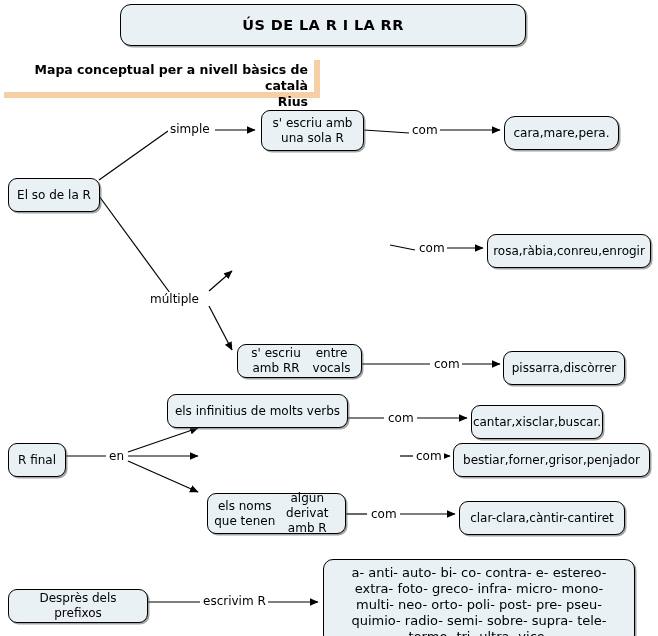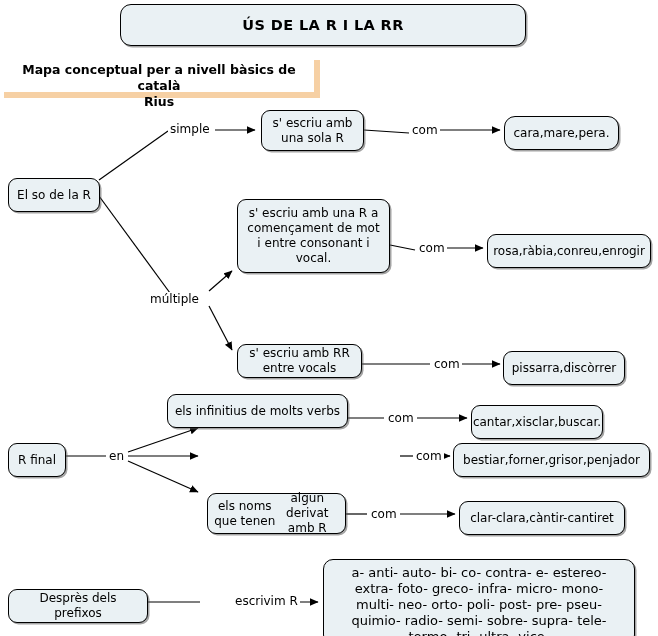--- a/index.html
+++ b/index.html
@@ -51,21 +51,21 @@
   .subtitle {
     position: absolute;
     box-sizing: border-box;
     background: #ffffff;
     border-right: 6px solid #f6d0a4;
     border-bottom: 6px solid #f6d0a4;
     color: #000000;
     font-weight: bold;
     font-size: 12.5px;
     line-height: 16px;
-    text-align: center;
+    text-align: right;
     padding: 2px 6px 2px 6px;
   }
   .elabel {
     position: absolute;
     color: #000000;
     font-size: 12px;
     line-height: 14px;
     white-space: nowrap;
     background: #ffffff;
     padding: 0 2px;
@@ -154,32 +154,26 @@
     <span>s' escriu amb</span>
     <span>una sola R</span>
   </div>
 
   <div class="elabel" style="left:410px; top:123px;">com</div>
 
   <div class="node" style="left:504px; top:116px; width:115px; height:27px;border-radius:11px;">cara,mare,pera.</div>
 
   <div class="elabel" style="left:148px; top:292px;">múltiple</div>
 
-  <div class="node" style="left:237px; top:199px; width:153px; height:74px; flex-direction:column;">
-    <span>s' escriu amb una R a</span>
-    <span>començament de mot</span>
-    <span>i entre consonant i</span>
-    <span>vocal.</span>
-  </div>
 
   <div class="elabel" style="left:417px; top:241px;">com</div>
 
   <div class="node" style="left:487px; top:234px; width:164px; height:27px;">rosa,ràbia,conreu,enrogir</div>
 
-  <div class="node" style="left:237px; top:344px; width:125px; height:31px; flex-direction:column;">
+  <div class="node" style="left:237px; top:344px; width:125px; height:31px; flex-direction:row;">
     <span>s' escriu amb RR</span>
     <span>entre vocals</span>
   </div>
 
   <div class="elabel" style="left:432px; top:357px;">com</div>
 
   <div class="node" style="left:503px; top:351px; width:122px; height:27px;">pissarra,discòrrer</div>
 
   <div class="node" style="left:8px; top:443px; width:58px; height:26px;">R final</div>
 
@@ -200,21 +194,21 @@
     <span>els noms que tenen</span>
     <span>algun derivat amb R</span>
   </div>
 
   <div class="elabel" style="left:369px; top:507px;">com</div>
 
   <div class="node" style="left:459px; top:501px; width:166px; height:27px;">clar-clara,càntir-cantiret</div>
 
   <div class="node" style="left:8px; top:589px; width:140px; height:26px;">Desprès dels prefixos</div>
 
-  <div class="elabel" style="left:201px; top:594px;margin-left:32px;">escrivim R</div>
+  <div class="elabel" style="left:201px; top:594px;">escrivim R</div>
 
   <div class="prefix-box" style="left:323px; top:548px; width:312px; height:86px;">
     <div class="prefix-row">a-  anti-  auto-  bi-  co-  contra-  e-  estereo-</div>
     <div class="prefix-row">extra-  foto-  greco-  infra-  micro-  mono-</div>
     <div class="prefix-row">multi-  neo-  orto-  poli-  post-  pre-  pseu-</div>
     <div class="prefix-row">quimio-  radio-  semi-  sobre-  supra-  tele-</div>
     <div class="prefix-row">termo-  tri-  ultra-  vice-</div>
   </div>
 
 </div>

